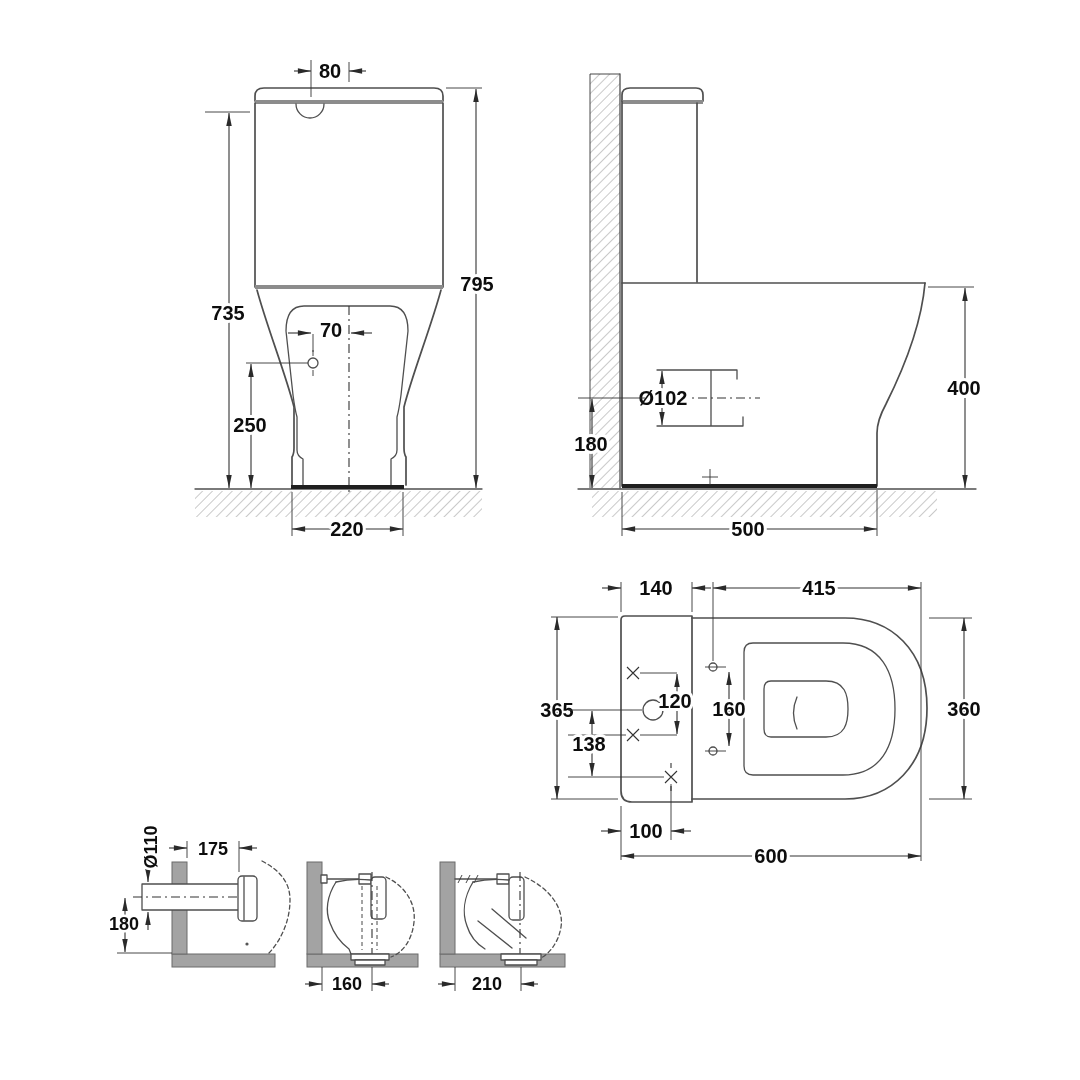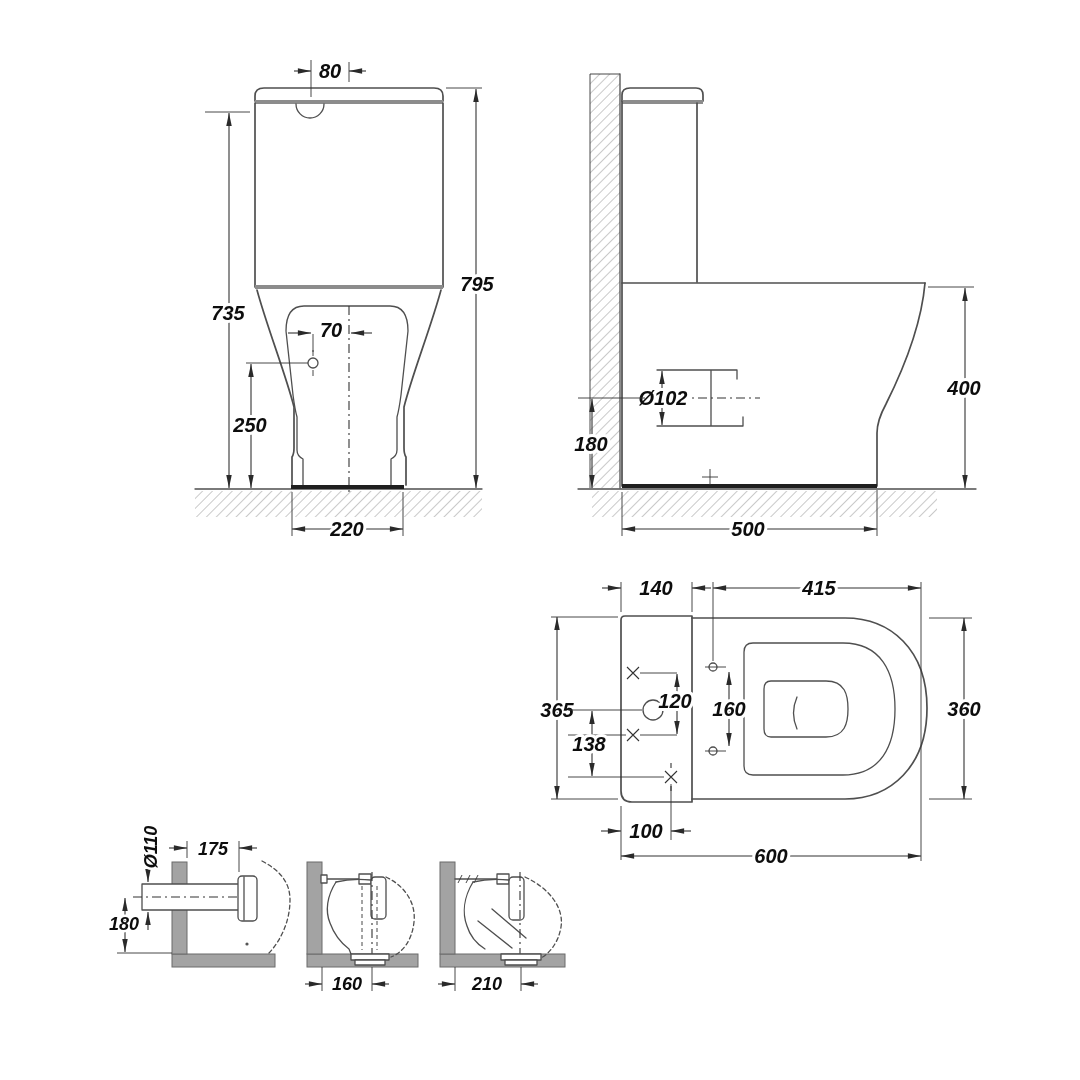--- a/index.html
+++ b/index.html
@@ -1,16 +1,16 @@
 <!DOCTYPE html>
 <html style="--background: #ffffff; --line: #4f4f4f; --dark: #1f1f1f; --seam: #8c8c8c; --dim: #333333; --wall_fill: #a3a3a3; --hatch: #9c9c9c; --text: #0d0d0d;"><head>
 <meta charset="utf-8">
 <style>
   html,body{margin:0;padding:0;background:var(--background,#fff);}
-  .stage{width:1080px;height:1080px;position:relative;background:var(--background,#fff);font-style:italic;}
+  .stage{width:1080px;height:1080px;position:relative;background:var(--background,#fff);}
   svg{display:block}
   .ol{fill:none;stroke:var(--line,#4f4f4f);stroke-width:1.7;stroke-linecap:round;stroke-linejoin:round}
   .ol2{fill:none;stroke:var(--line,#4f4f4f);stroke-width:1.3;stroke-linecap:round;stroke-linejoin:round}
   .th{fill:none;stroke:var(--dark,#1f1f1f);stroke-width:4}
   .sm{fill:none;stroke:var(--seam,#8c8c8c);stroke-width:4}
   .dm{fill:none;stroke:var(--dim,#333333);stroke-width:1.1}
   .xt{fill:none;stroke:var(--dim,#333333);stroke-width:0.9}
   .cd{stroke-dasharray:9 4 2 4}
   .dd{stroke-dasharray:4 3}
   .de{marker-end:url(#arr)}

